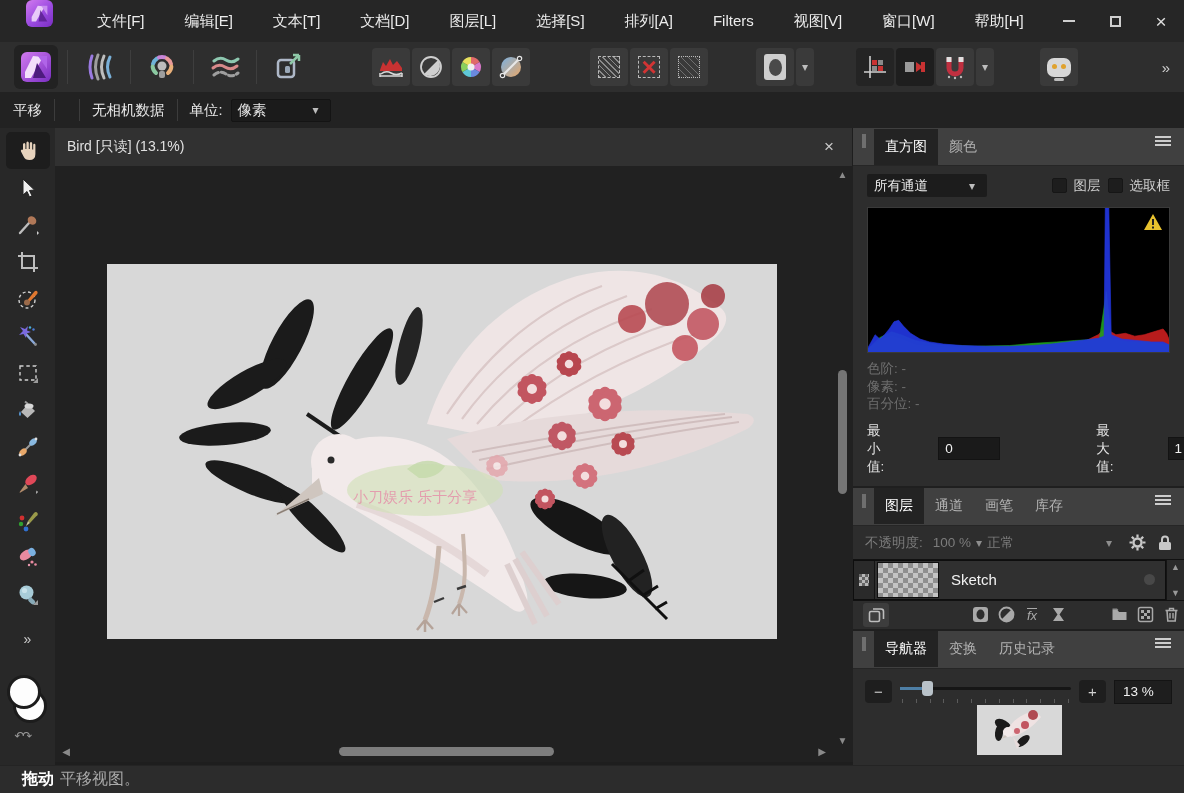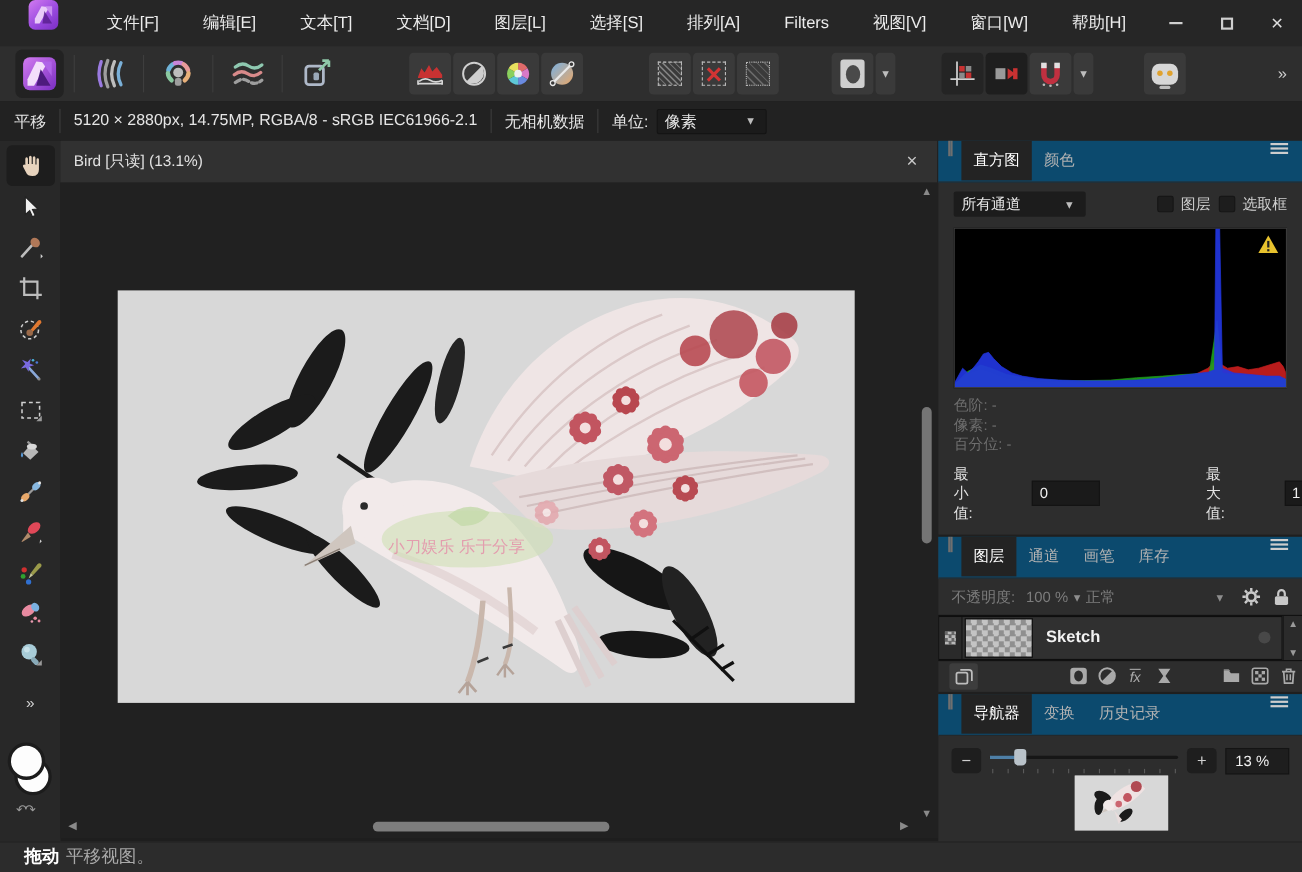--- a/index.html
+++ b/index.html
@@ -66,21 +66,21 @@
   .canvas-doc { position:absolute; left:52px; top:98px; width:670px; height:375px; background:#d8d8d8; }
   .vscroll { position:absolute; right:3px; top:2px; width:15px; height:580px; }
   .vscroll .arr { position:absolute; left:0; width:15px; height:14px; color:#8a8a8a; font-size:10px; text-align:center; line-height:14px; }
   .vscroll .thumb { position:absolute; left:3px; top:202px; width:9px; height:124px; background:#757575; border-radius:5px; }
   .hscroll { position:absolute; left:4px; bottom:3px; height:15px; width:770px; }
   .hscroll .arr { position:absolute; top:0; width:14px; height:15px; color:#8a8a8a; font-size:10px; text-align:center; line-height:15px; }
   .hscroll .thumb { position:absolute; left:280px; top:3px; width:215px; height:9px; background:#7d7d7d; border-radius:5px; }
 
   
   .rpanel { position:absolute; left:853px; top:128px; width:331px; height:637px; background:#2d2d2d; }
-  .panel-header { position:relative; height:38px; display:flex; align-items:flex-start; background:#0c4a6e; border-bottom:1px solid #262626; }
+  .panel-header { position:relative; height:38px; display:flex; align-items:center; background:#404040; border-bottom:1px solid #262626; }
   .drag-handle { width:4px; height:14px; border-left:2px solid #6f6f6f; border-right:2px solid #6f6f6f; margin:0 8px 11px 9px; }
   .ptab { padding:9px 11px; font-size:14px; color:#b2b2b2; }
   .ptab.active { background:#232323; color:#ffffff; }
   .hamburger { margin-left:auto; margin-right:13px; margin-bottom:12px; width:16px; }
   .hamburger div { height:2px; background:#cdcdcd; margin:2px 0; }
   .divider { height:2px; background:#1f1f1f; }
 
   .hist-controls { display:flex; align-items:center; padding:8px 14px 4px 14px; }
   .dropdown { width:120px; height:23px; background:#1c1c1c; border-radius:2px; display:flex; align-items:center; padding:0 7px; color:#e8e8e8; font-size:13.5px; }
   .dropdown .chev { margin-left:auto; }
@@ -97,21 +97,21 @@
   .mm-input { width:62px; height:23px; background:#1a1a1a; border:1px solid #131313; color:#f0f0f0; font-size:13.5px; padding:0 6px; margin-left:6px; font-family:"Liberation Sans",sans-serif; }
   .mm-gap { flex:1; }
 
   .opacity-row { display:flex; align-items:center; padding:8px 12px 6px 12px; color:#7c7c7c; font-size:13.5px; }
   .opacity-row .chev { color:#8d8d8d; }
   .layer-area { position:relative; margin:1px 0 0 0; height:42px; background:#262626; border-top:1px solid #111; border-bottom:1px solid #111; display:flex; }
   .layer-row { flex:1; display:flex; align-items:center; background:#303030; border:1px solid #0e0e0e; }
   .layer-grip { width:21px; height:100%; display:flex; align-items:center; justify-content:center; background:#2a2a2a; border-right:1px solid #141414; }
   .mini-checker { width:10px; height:12px; background:repeating-conic-gradient(#b8b8b8 0 25%,#666 0 50%) 0 0/6px 6px; }
   .layer-thumb { width:62px; height:36px; margin:2px 0 2px 2px; border:1px solid #101010; background:repeating-conic-gradient(#c4c4c4 0 25%,#8f8f8f 0 50%) 0 0/10px 10px; }
-  .layer-name { margin-left:12px; font-size:15px; color:#f2f2f2;font-weight:bold; }
+  .layer-name { margin-left:12px; font-size:15px; color:#f2f2f2; }
   .layer-dot { margin-left:auto; margin-right:10px; width:11px; height:11px; border-radius:50%; background:#484848; }
   .layer-scroll { width:18px; background:#2b2b2b; border-left:1px solid #141414; display:flex; flex-direction:column; align-items:center; justify-content:space-between; padding:2px 0; color:#9a9a9a; font-size:9px; }
   .layer-btns { display:flex; align-items:center; padding:4px 0 4px 10px; height:28px; }
   .lb { display:flex; align-items:center; justify-content:center; width:26px; height:24px; color:#a9a9a9; }
   .lb.boxed { background:#3d3d3d; border-radius:3px; }
   .lb svg { width:17px; height:17px; }
   .lb-spacer { flex:1; }
   .fx-glyph { font-size:13px; color:#a9a9a9; border-top:1px solid #a9a9a9; padding-top:0; line-height:13px; font-style:italic; }
 
   .zoom-row { display:flex; align-items:center; padding:10px 12px 0 12px; }
@@ -333,21 +333,20 @@
         <div class="eye r"></div>
         <div class="chin"></div>
       </div>
     </div>
   <span class="overflow">»</span>
 </div>
 
 <div class="contextbar">
   <span class="ctx-label">平移</span>
   <div class="ctx-sep"></div>
-  <span>5120 × 2880px, 14.75MP, RGBA/8 - sRGB IEC61966-2.1</span>
   <div class="ctx-sep"></div>
   <span>无相机数据</span>
   <div class="ctx-sep"></div>
   <span>单位:</span>
   <div class="unit-select">
     <span>像素</span>
     <span class="chev">▾</span>
   </div>
 </div>
 

